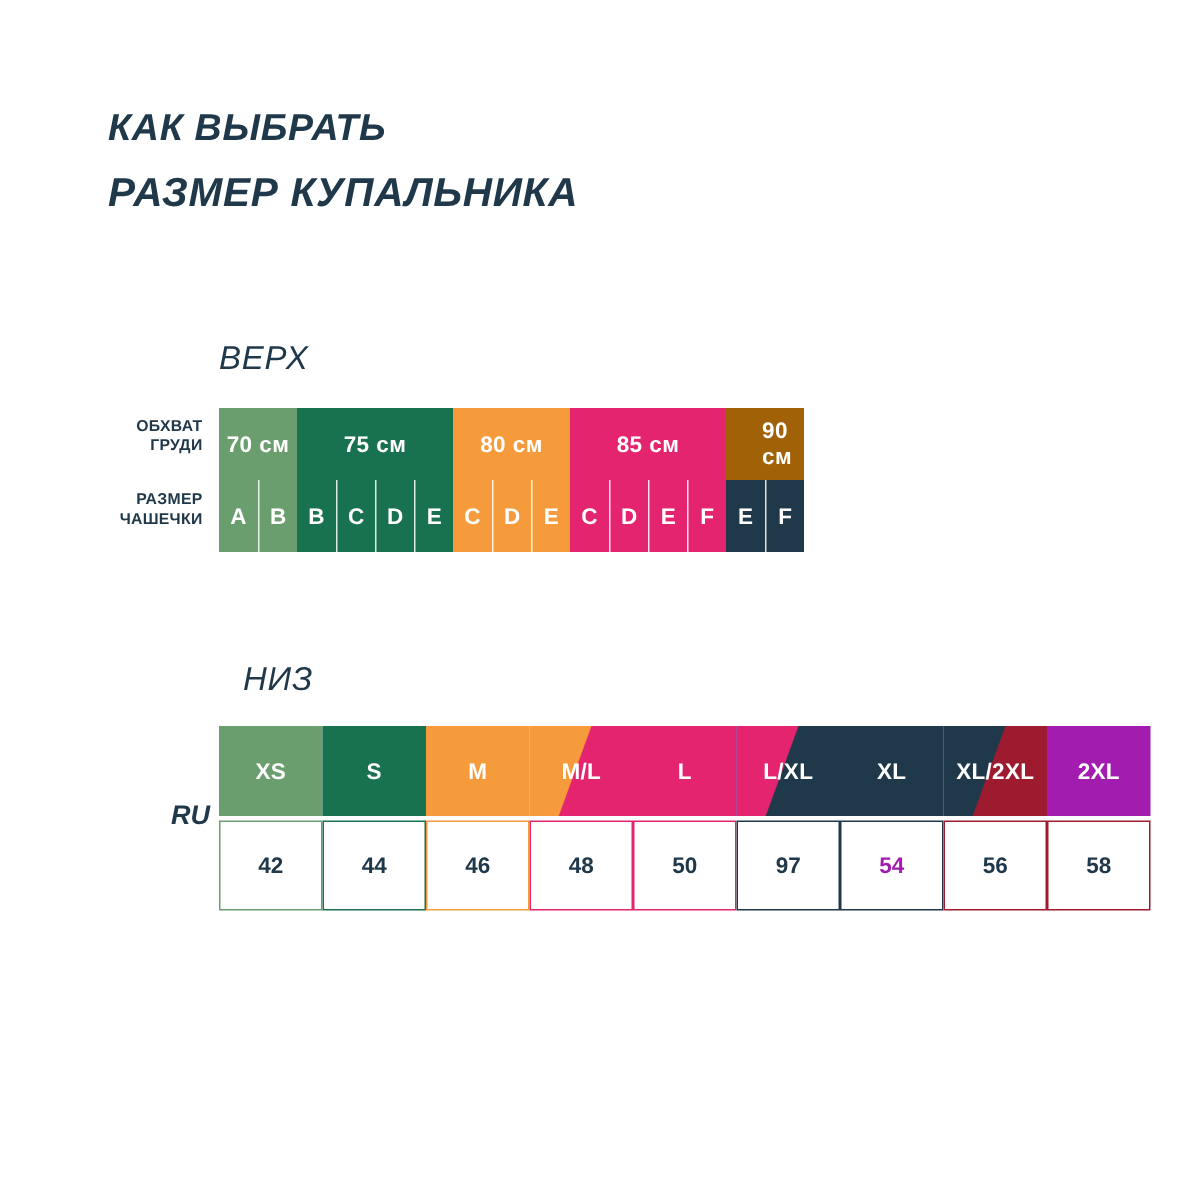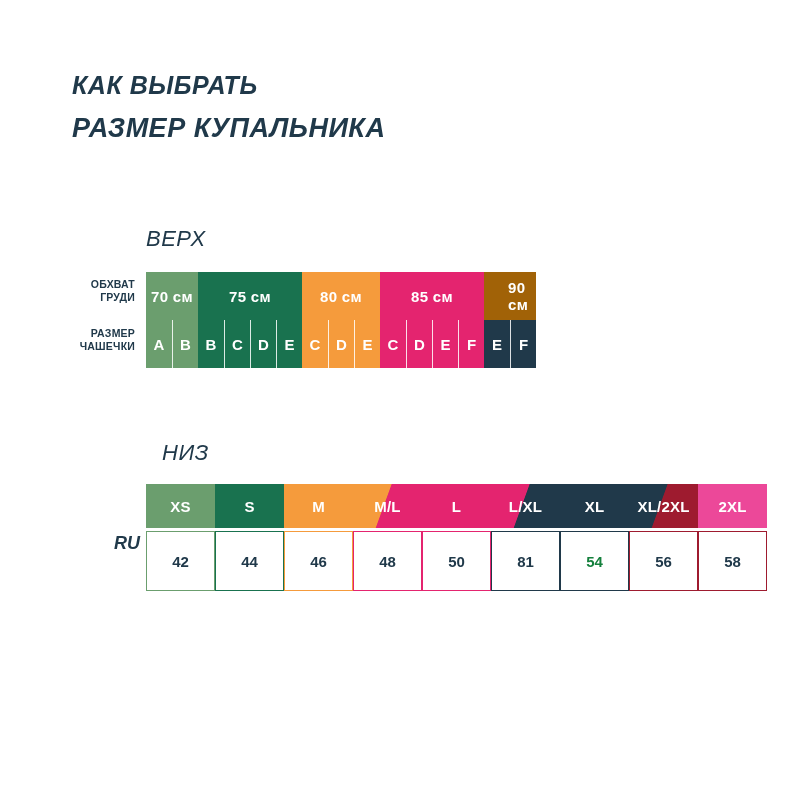--- a/index.html
+++ b/index.html
@@ -113,21 +113,21 @@
     position: absolute;
     left: 146px;
     top: 484px;
     display: flex;
   }
   .bottom-col {
     width: 69px;
   }
   .bottom-size {
     box-sizing: border-box;
-    height: 44px;
+    height: 60px;
     display: flex;
     align-items: center;
     justify-content: center;
     color: #ffffff;
     font-size: 15px;
     font-weight: bold;
     letter-spacing: 0.2px;
     position: relative;
     overflow: hidden;
   }
@@ -257,36 +257,36 @@
         <div class="bottom-size" style="background: rgb(228, 36, 111);">
           <span>L</span>
         </div>
         <div class="bottom-ru" style="border-color: rgb(228, 36, 111); color: rgb(32, 57, 74);">50</div>
       </div>
       <div class="bottom-col">
         <div class="bottom-size" style="background: #4c1d95;">
           <div class="diag" style="background: linear-gradient(110deg, rgb(228, 36, 111) 0%, rgb(228, 36, 111) 45%, rgb(32, 57, 74) 46%, rgb(32, 57, 74) 100%);"></div>
           <span>L/XL</span>
         </div>
-        <div class="bottom-ru" style="border-color: rgb(32, 57, 74); color: rgb(32, 57, 74);">81</div>
+        <div class="bottom-ru" style="border-color: rgb(32, 57, 74); color: rgb(32, 57, 74);">97</div>
       </div>
       <div class="bottom-col">
         <div class="bottom-size" style="background: rgb(32, 57, 74);">
           <span>XL</span>
         </div>
-        <div class="bottom-ru" style="border-color: rgb(32, 57, 74); color: #15803d;">54</div>
+        <div class="bottom-ru" style="border-color: rgb(32, 57, 74); color: #a21caf;">54</div>
       </div>
       <div class="bottom-col">
         <div class="bottom-size" style="background: rgb(32, 57, 74);">
           <div class="diag" style="background: linear-gradient(110deg, rgb(32, 57, 74) 0%, rgb(32, 57, 74) 45%, rgb(158, 27, 47) 46%, rgb(158, 27, 47) 100%);"></div>
           <span>XL/2XL</span>
         </div>
         <div class="bottom-ru" style="border-color: rgb(158, 27, 47); color: rgb(32, 57, 74);">56</div>
       </div>
       <div class="bottom-col">
-        <div class="bottom-size" style="background: #ec4899;">
+        <div class="bottom-size" style="background: #a21caf;">
           <span>2XL</span>
         </div>
         <div class="bottom-ru" style="border-color: rgb(158, 27, 47); color: rgb(32, 57, 74);">58</div>
       </div>
     </div>
 
 </div>
 
 </body></html>

